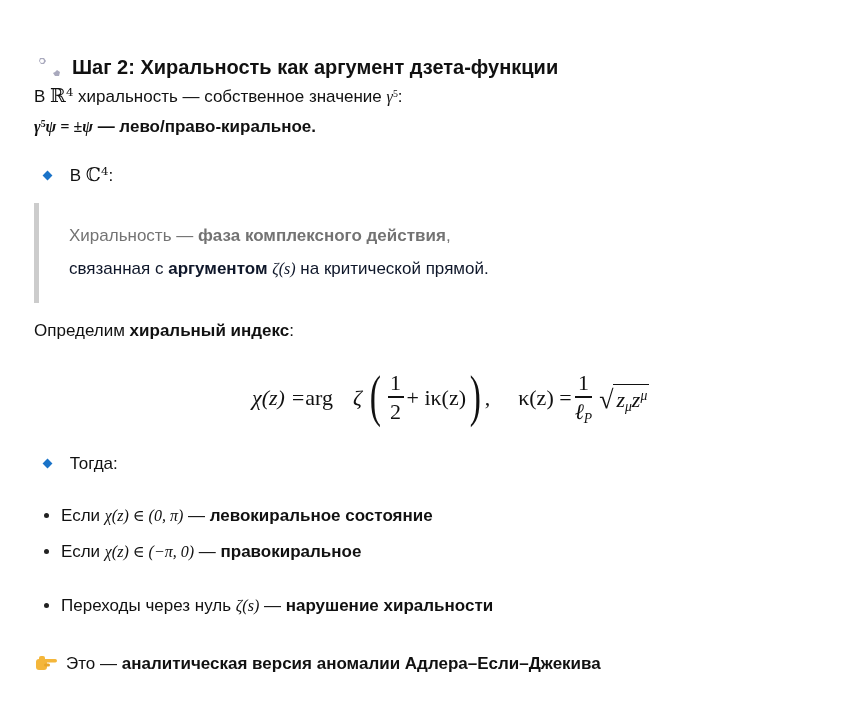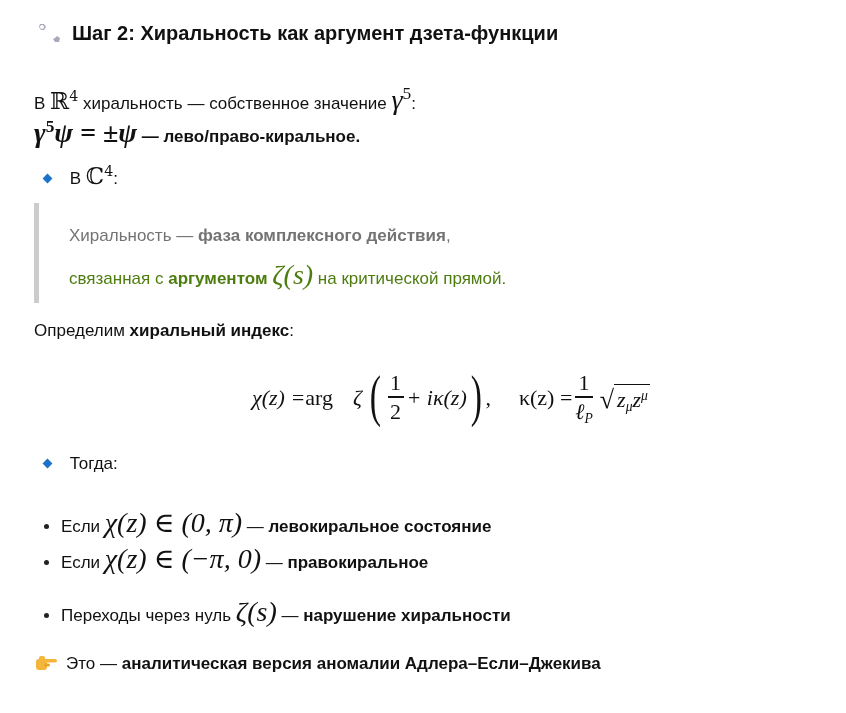--- a/index.html
+++ b/index.html
@@ -1,22 +1,22 @@
 <!DOCTYPE html>
 <html><head>
 <meta charset="utf-8">
 <style>
   html, body { margin: 0; padding: 0; background: #ffffff; }
   body {
     width: 846px; height: 713px; position: relative; overflow: hidden;
     font-family: "Liberation Sans", sans-serif; color: #111111; font-size: 17px;
   }
   .abs { position: absolute; white-space: nowrap; }
-  .math { font-family: "Liberation Serif", "DejaVu Serif", serif; font-style: italic; font-size: 28px; }
-  .dbl { font-family: "DejaVu Serif", serif; font-style: normal; font-size: 23px; }
+  .math { font-family: "Liberation Serif", "DejaVu Serif", serif; font-style: italic; font-size: 16px; }
+  .dbl { font-family: "DejaVu Serif", serif; font-style: normal; font-size: 19px; }
   sup { font-size: 62%; vertical-align: 0.55em; line-height: 0; }
   sub { font-size: 62%; vertical-align: -0.3em; line-height: 0; }
   b { font-weight: 700; }
   h2 { margin: 0; font-size: 20px; font-weight: 700; }
   .diamond {
     display: inline-block; width: 7px; height: 7px; background: #1a73c8;
     transform: rotate(45deg); margin-right: 14px; position: relative; top: -2px;
   }
   .dot { display: inline-block; width: 5px; height: 5px; background: #222; border-radius: 50%; margin-right: 12px; position: relative; top: -3px; }
   .quote-bar { position: absolute; left: 34px; top: 203px; width: 5px; height: 100px; background: #cccccc; }
@@ -27,21 +27,21 @@
   .frac .den { line-height: 28px; }
   .bigparen { font-size: 56px; font-weight: 200; line-height: 1; transform: scaleX(0.6); display: inline-block; font-style: normal; position: relative; top: -2px; }
   .sqrt { display: inline-flex; align-items: flex-end; margin-left: 4px; }
   .sqrt .rad { font-style: normal; font-size: 26px; line-height: 1; }
   .sqrt .under { border-top: 1.3px solid #111; padding: 2px 2px 0 3px; font-style: italic; }
   .emoji-pt { display: inline-block; width: 22px; height: 16px; position: relative; margin-right: 8px; top: 2px; }
 </style>
 </head>
 <body>
 
-<div class="abs" style="left:36px; top:22px; display:flex; ">
+<div class="abs" style="left:36px; top:56px; display:flex; ">
   <span style="display:inline-block; width:26px; height:22px; margin-right:10px;">
     <svg width="26" height="22" viewBox="0 0 26 22">
       <path d="M4 2 L8 2 L10 5 L8 8 L19 16 L21 14 L24 16 L23 20 L19 20 L17 17 L19 16 L8 8 L5 8 L3 5 Z" fill="#a9a9bd"></path>
       <circle cx="6" cy="5" r="2" fill="#fff"></circle>
     </svg>
   </span>
   <h2>Шаг 2: Хиральность как аргумент дзета-функции</h2>
 </div>
 
 <div class="abs" style="left:34px; top:84px;">
@@ -59,41 +59,41 @@
 <div class="abs" style="left:44px; top:163px;">
   <span class="diamond"></span>
   <span>В</span>
   <span class="dbl"><span>ℂ</span><sup>4</sup></span><span>:</span>
 </div>
 
 <div class="quote-bar"></div>
 <div class="abs" style="left:69px; top:226px; color:#737373;">
   <span>Хиральность — </span><b>фаза комплексного действия</b><span>,</span>
 </div>
-<div class="abs" style="left:69px; top:259px; color:#4d7c0f;">
+<div class="abs" style="left:69px; top:259px; color:#0f172a;">
   <span>связанная с </span><b>аргументом</b>
   <span class="math">ζ(s)</span>
   <span>на критической прямой.</span>
 </div>
 
 <div class="abs" style="left:34px; top:321px;text-align:right;">
   <span>Определим </span><b>хиральный индекс</b><span>:</span>
 </div>
 
 <div class="formula">
   <span style="font-style:italic">χ(z) = </span>
   <span style="margin-right:20px">arg</span>
   <span style="font-style:italic; margin-right:4px">ζ</span>
   <span class="bigparen">(</span>
   <span class="frac">
       <span class="num">1</span>
       <span class="line"></span>
       <span class="den">2</span>
     </span>
-  <span style="font-style:italic"> + iκ(z)</span>
+  <span style=""> + iκ(z)</span>
   <span class="bigparen">)</span>
   <span style="margin-right:28px">,</span>
   <span style="">κ(z) = </span>
   <span class="frac">
       <span class="num">1</span>
       <span class="line"></span>
       <span class="den" style="font-style:italic"><span>ℓ</span><sub>P</sub></span>
     </span>
   <span class="sqrt">
       <span class="rad">√</span>

